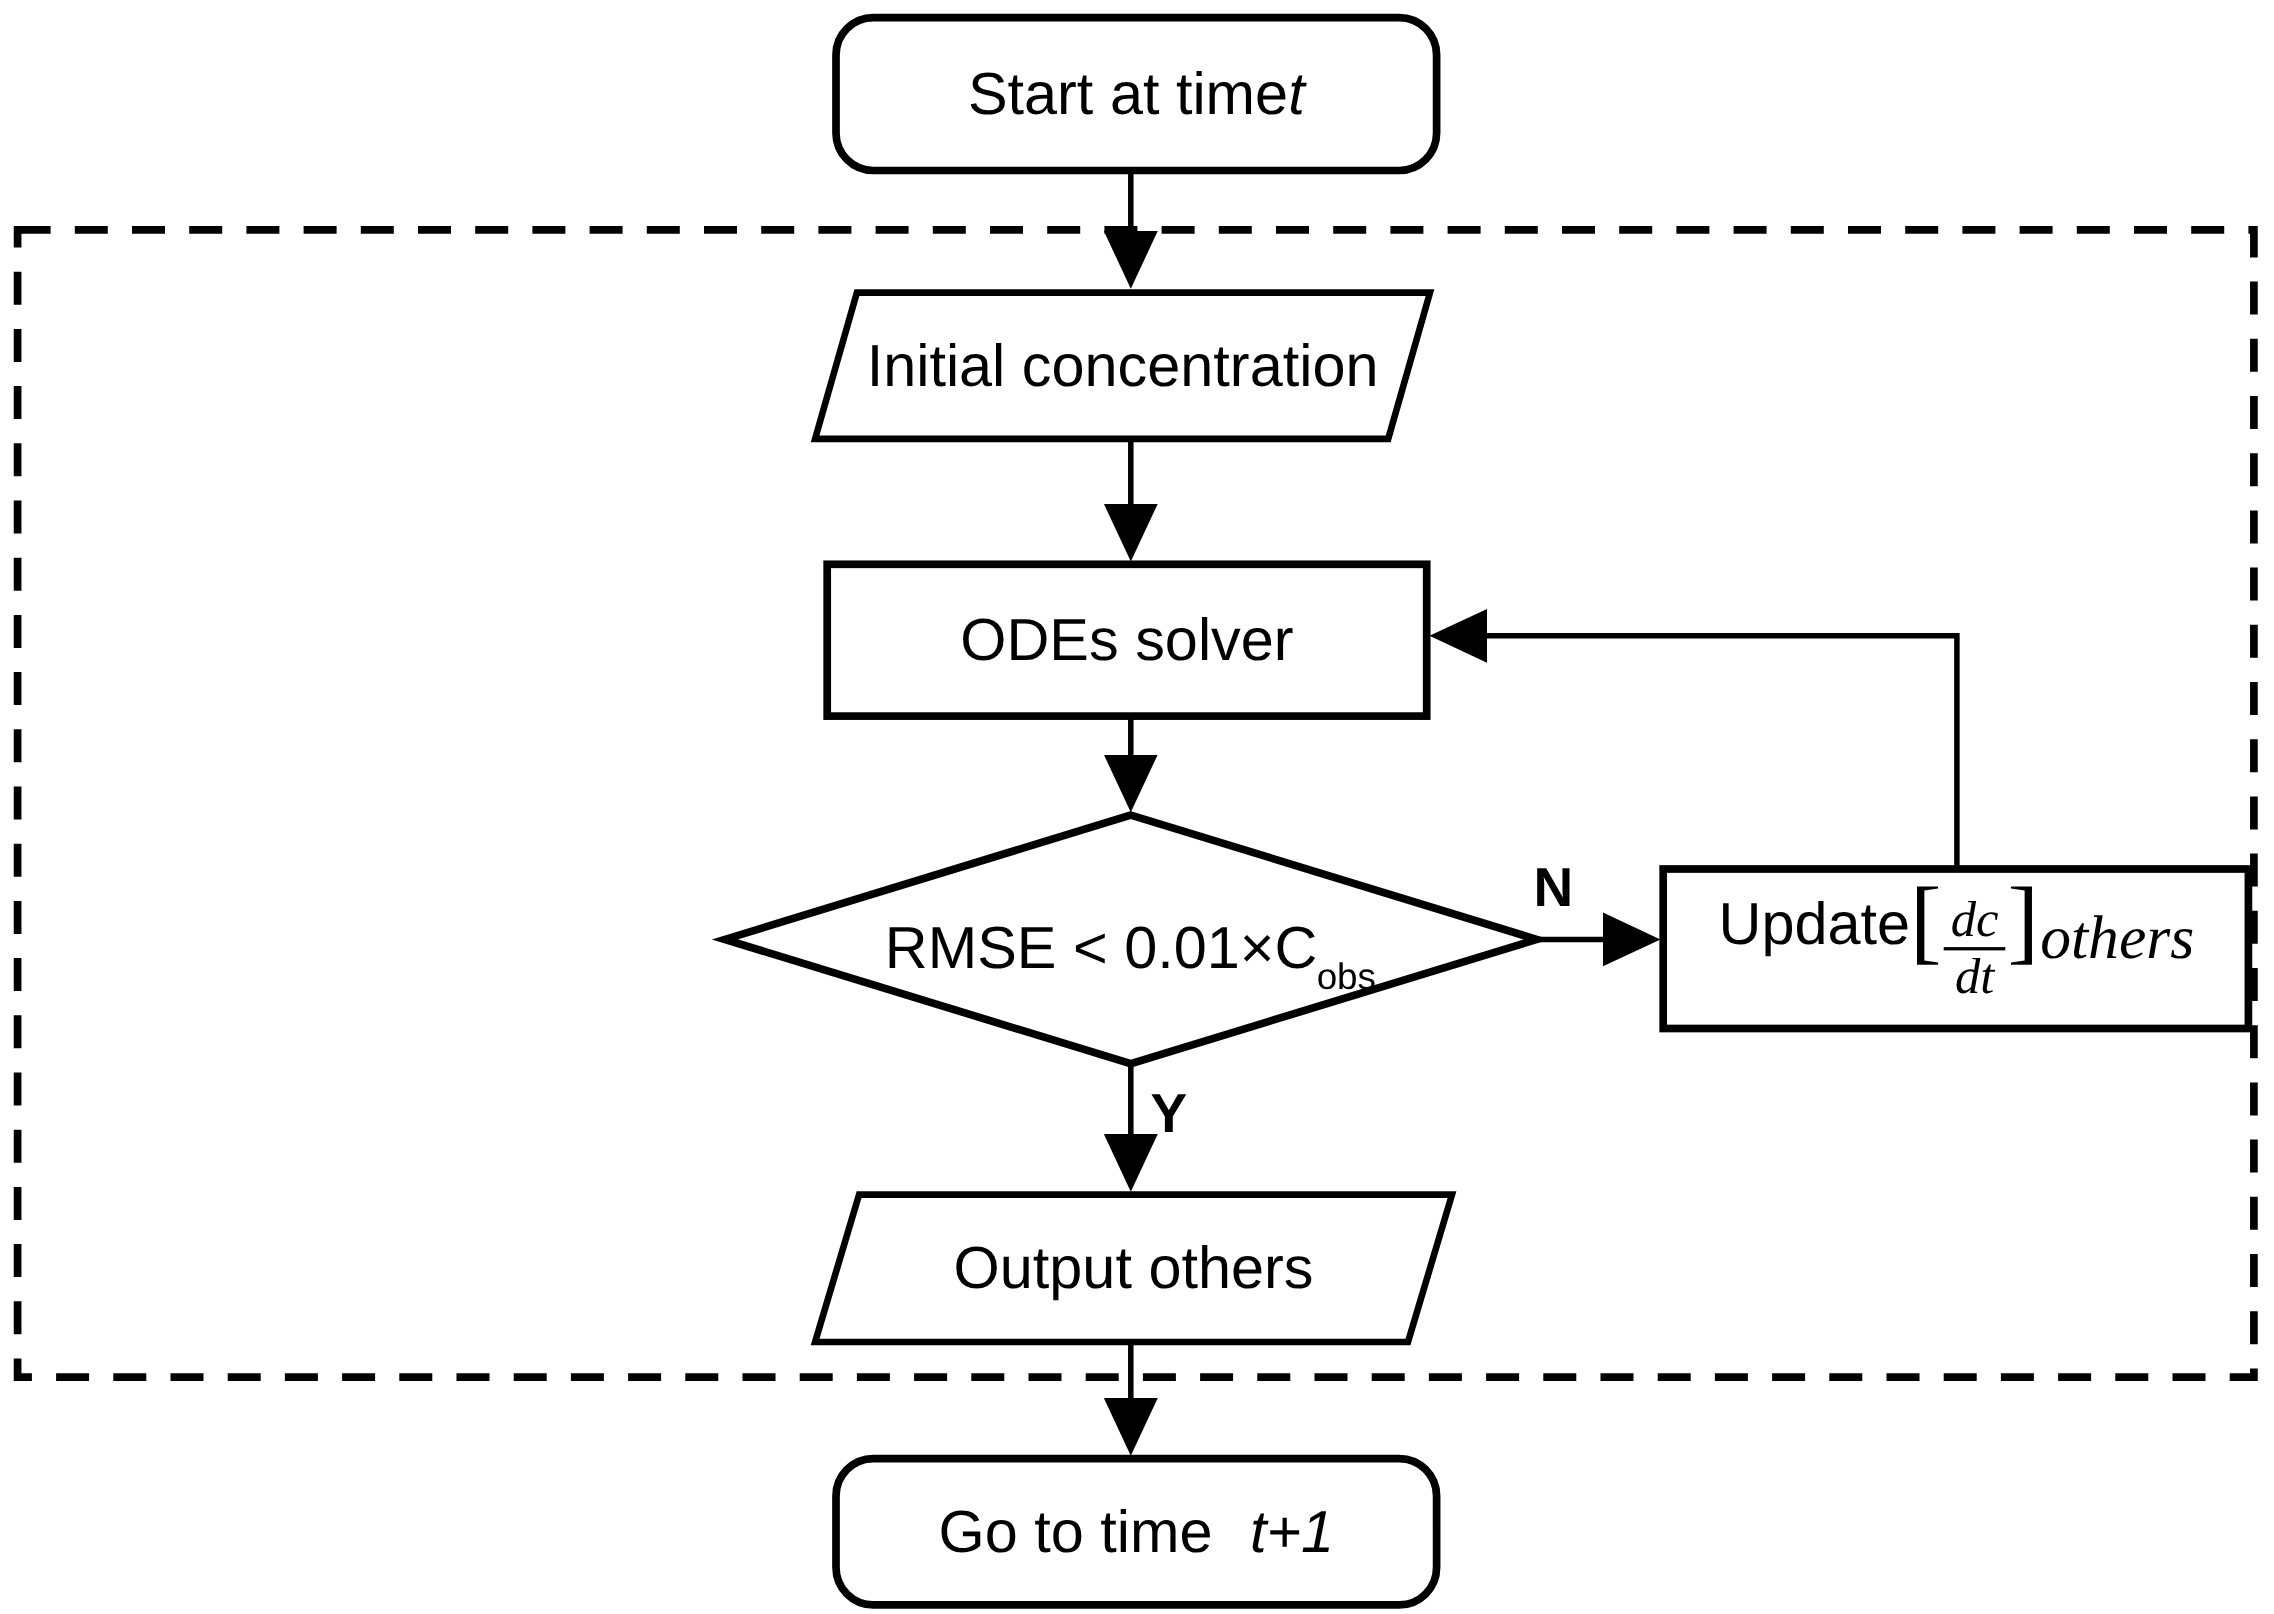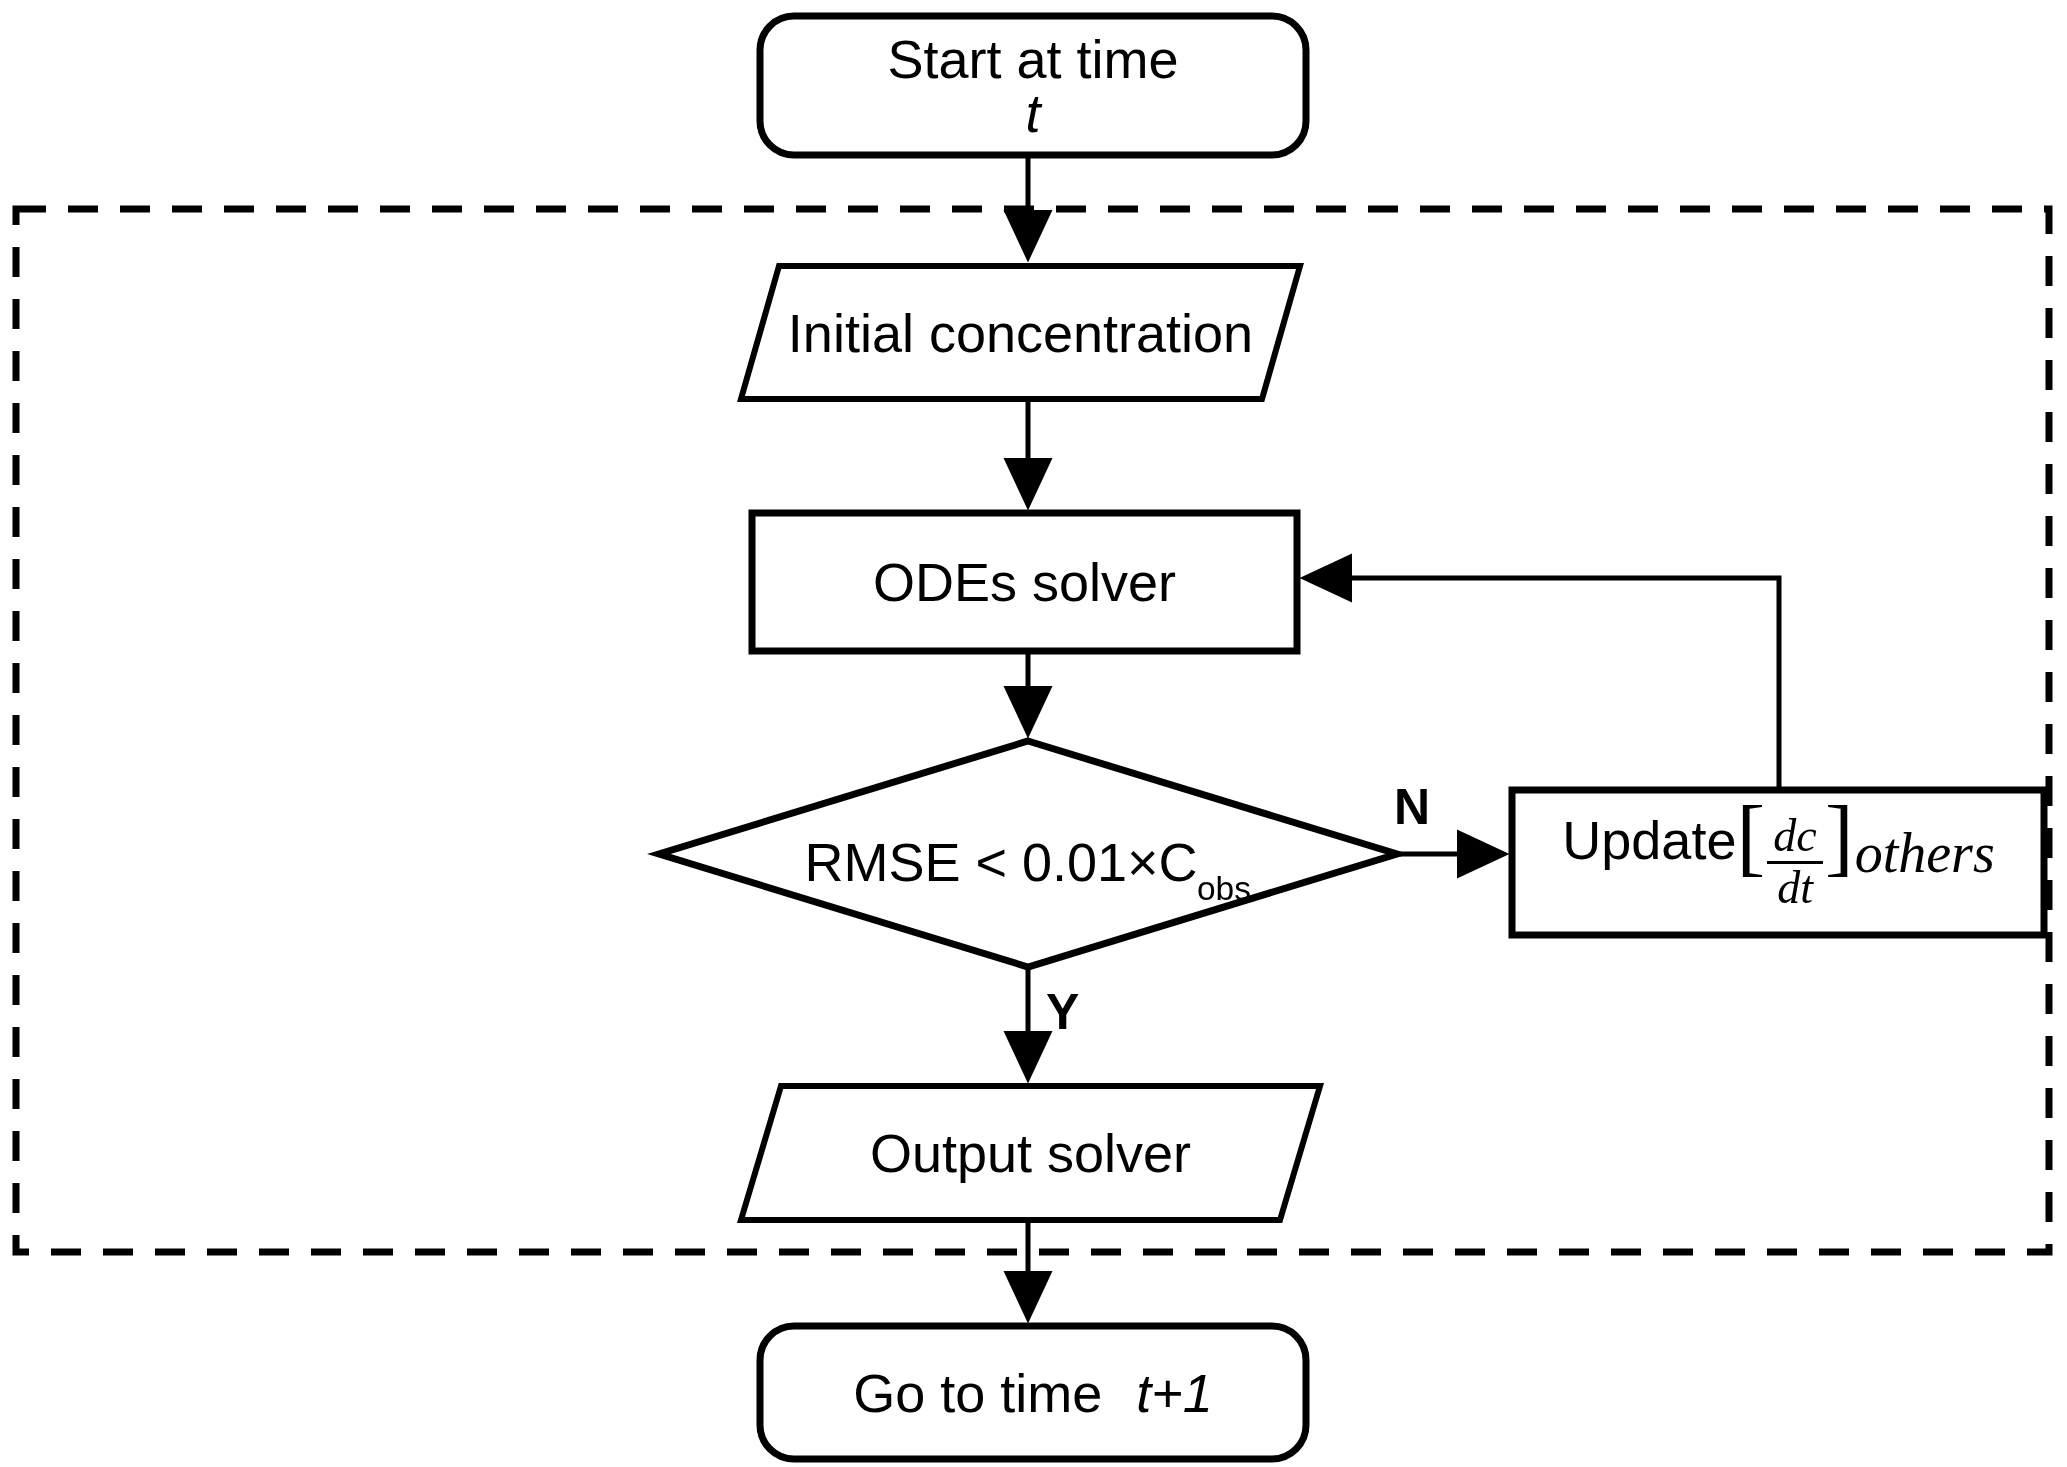--- a/index.html
+++ b/index.html
@@ -136,21 +136,21 @@
 
     <line x1="1399" y1="854" x2="1503" y2="854" stroke="#000000" stroke-width="5" marker-end="url(#arrowhead)"></line>
 
     <path d="M1779,789 L1779,578 L1306,578" fill="none" stroke="#000000" stroke-width="5" marker-end="url(#arrowhead)"></path>
 
     <line x1="1028" y1="969" x2="1028" y2="1077" stroke="#000000" stroke-width="5" marker-end="url(#arrowhead)"></line>
 
     <line x1="1028" y1="1221" x2="1028" y2="1317" stroke="#000000" stroke-width="5" marker-end="url(#arrowhead)"></line>
   </svg>
 
-  <div class="node-label" style="left:760px; top:16px; width:546px; height:139px;flex-direction:column;">
+  <div class="node-label" style="left:760px; top:16px; width:546px; height:139px;">
     <span>Start at time </span>
       <span class="ital">t</span>
   </div>
 
   <div class="node-label" style="left:741px; top:266px; width:559px; height:133px;">
     <span>Initial concentration</span>
   </div>
 
   <div class="node-label" style="left:752px; top:513px; width:545px; height:138px;">
     <span>ODEs solver</span>
@@ -168,21 +168,21 @@
         <span class="num">dc</span>
         <span class="bar"></span>
         <span class="den">dt</span>
       </span>
       <span class="brk">]</span>
       <span class="othersub">others</span>
     </span>
   </div>
 
   <div class="node-label" style="left:741px; top:1086px; width:579px; height:134px;">
-    <span>Output solver</span>
+    <span>Output others</span>
   </div>
 
   <div class="node-label" style="left:760px; top:1326px; width:546px; height:133px;gap:34px;">
     <span>Go to time </span>
       <span class="ital">t+1</span>
   </div>
 
   <div class="flag-label" style="left:1394px; top:782px;">
     <span>N</span>
   </div>

